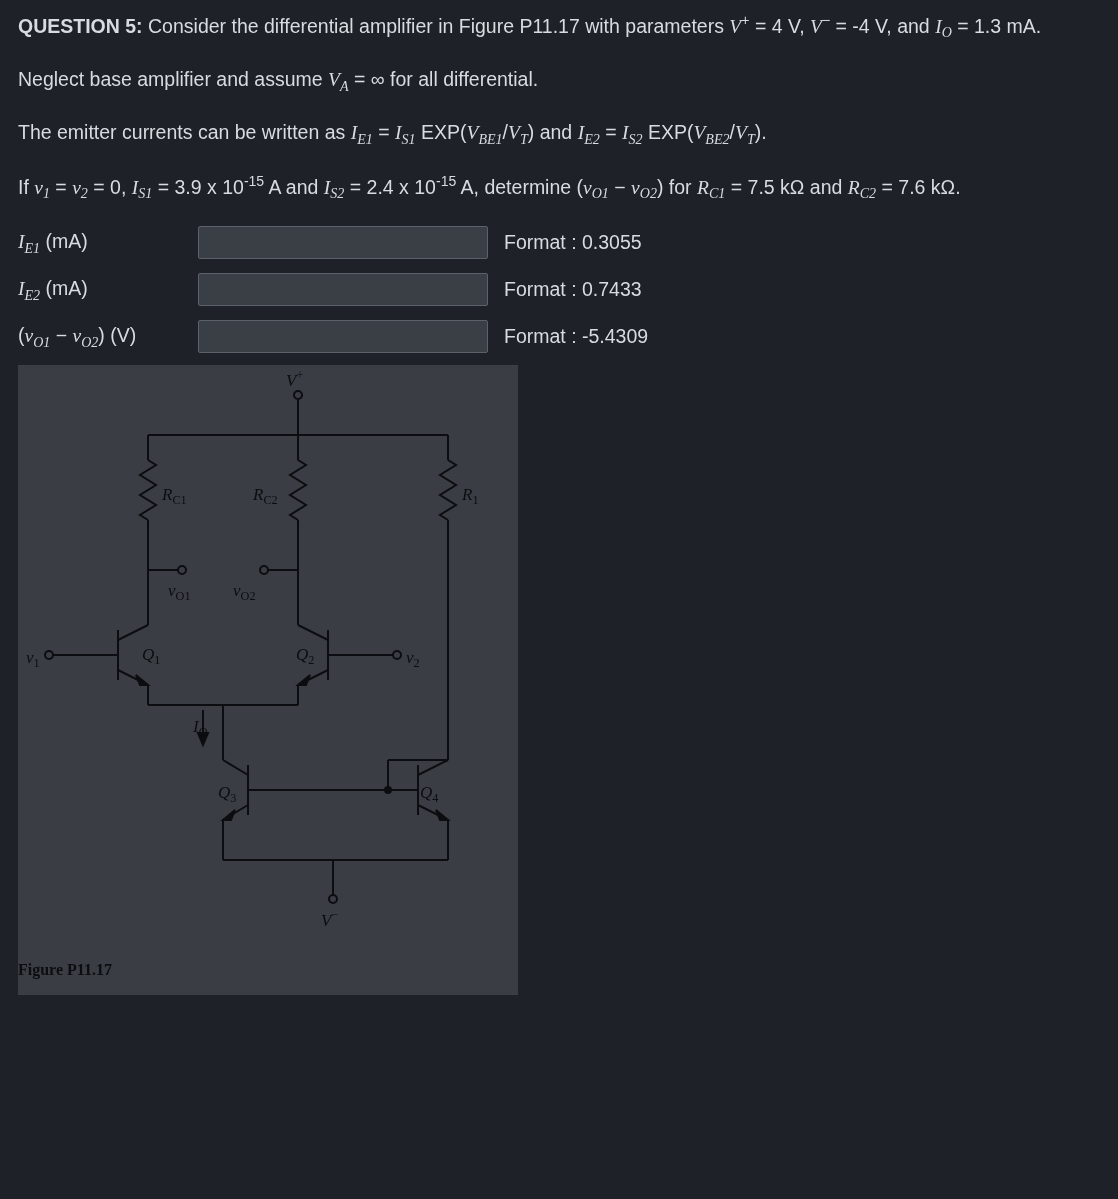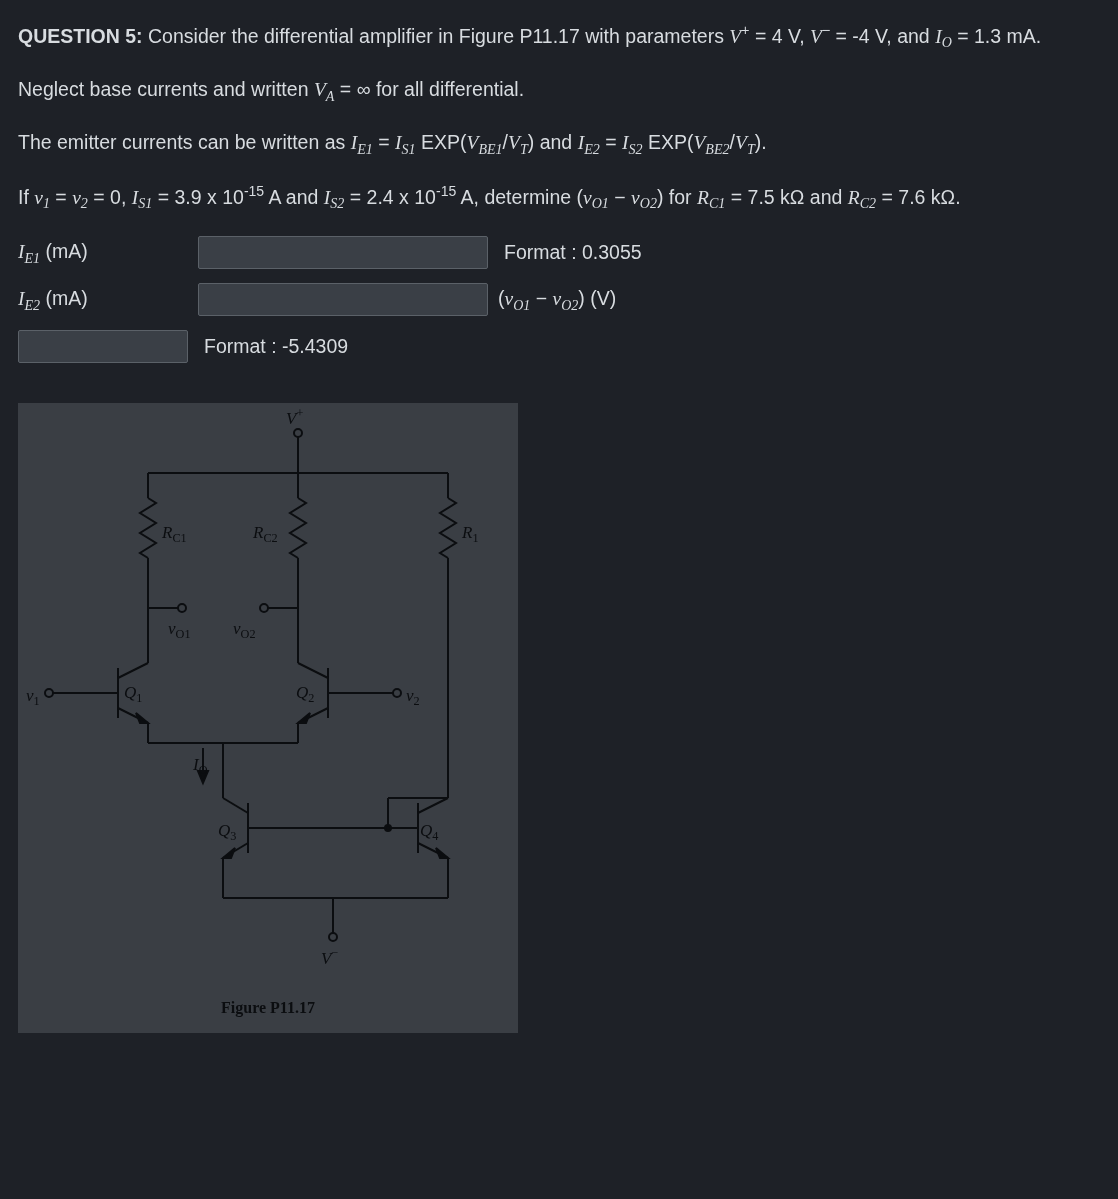--- a/index.html
+++ b/index.html
@@ -1,60 +1,61 @@
 <!DOCTYPE html>
 <html><head>
 <meta charset="utf-8">
 <style>
   html,body{margin:0;padding:0;background:#1e2127;color:#d8dce0;font-family:Arial,Helvetica,sans-serif}
-  .page{padding:20px 18px 24px 18px;width:1082px;box-sizing:content-box;font-size:19.5px;line-height:1.45}
+  .page{padding:10px 18px 24px 18px;width:1082px;box-sizing:content-box;font-size:19.5px;line-height:1.45}
   .para{margin:0 0 22px 0}
   .bold{font-weight:bold}
   .it{font-style:italic;font-family:'Times New Roman',serif}
   sub{font-size:0.72em;font-style:italic;font-family:'Times New Roman',serif}
   sup{font-size:0.72em}
-  .answers{display:grid;grid-template-columns:170px 290px auto;column-gap:10px;row-gap:14px;align-items:center;margin-top:8px;margin-bottom:40px}
+  .answers{display:grid;grid-template-columns:170px 290px auto;column-gap:10px;row-gap:14px;align-items:center;margin-top:8px;margin-bottom:12px}
   .lbl{white-space:nowrap}
   input.ans{width:100%;height:33px;background:#3a3f46;border:1px solid #5b6168;color:#d8dce0;font-size:17px;padding:2px 6px;box-sizing:border-box;border-radius:2px}
   .fmt{padding-left:6px}
   
   .figwrap{width:500px;height:630px;background:#3a3e44;position:relative;font-family:'Times New Roman',serif}
   .figwrap svg{position:absolute;top:0;left:0}
   .flabel{position:absolute;color:#0b0d10;font-style:italic;font-size:17px;white-space:nowrap}
   .flabel sub{font-family:'Times New Roman',serif;font-style:normal}
-  .caption{position:absolute;bottom:14px;width:100%;text-align:center;color:#0b0d10;font-weight:bold;font-style:normal;font-size:16px}
+  .caption{position:absolute;bottom:14px;width:100%;text-align:left;color:#0b0d10;font-weight:bold;font-style:normal;font-size:16px}
 </style>
 </head>
 <body>
 
 <div class="page">
 
   <p class="para">
     <span class="bold">QUESTION 5:</span><span> Consider the differential amplifier in Figure P11.17 with parameters </span><span class="it">V</span><sup>+</sup><span> = 4 V, </span><span class="it">V</span><sup>−</sup><span> = -4 V, and </span><span class="it">I</span><sub>O</sub><span> = 1.3 mA.</span>
   </p>
 
   <p class="para">
-    <span>Neglect base currents and written </span><span class="it">V</span><sub>A</sub><span> = ∞ for all differential.</span>
+    <span>Neglect base amplifier and assume </span><span class="it">V</span><sub>A</sub><span> = ∞ for all differential.</span>
   </p>
 
   <p class="para">
     <span>The emitter currents can be written as </span><span class="it">I</span><sub>E1</sub><span> = </span><span class="it">I</span><sub>S1</sub><span> EXP(</span><span class="it">V</span><sub>BE1</sub><span>/</span><span class="it">V</span><sub>T</sub><span>) and </span><span class="it">I</span><sub>E2</sub><span> = </span><span class="it">I</span><sub>S2</sub><span> EXP(</span><span class="it">V</span><sub>BE2</sub><span>/</span><span class="it">V</span><sub>T</sub><span>).</span>
   </p>
 
   <p class="para">
     <span>If </span><span class="it">v</span><sub>1</sub><span> = </span><span class="it">v</span><sub>2</sub><span> = 0, </span><span class="it">I</span><sub>S1</sub><span> = 3.9 x 10</span><sup>-15</sup><span> A and </span><span class="it">I</span><sub>S2</sub><span> = 2.4 x 10</span><sup>-15</sup><span> A, determine (</span><span class="it">v</span><sub>O1</sub><span> − </span><span class="it">v</span><sub>O2</sub><span>) for </span><span class="it">R</span><sub>C1</sub><span> = 7.5 kΩ and </span><span class="it">R</span><sub>C2</sub><span> = 7.6 kΩ.</span>
   </p>
 
   <div class="answers">
     <div class="lbl"><span class="it">I</span><sub>E1</sub><span> (mA)</span></div>
     <input class="ans" type="text" style="">
     <div class="fmt">Format : 0.3055</div>
 
     <div class="lbl"><span class="it">I</span><sub>E2</sub><span> (mA)</span></div>
     <input class="ans" type="text" style="">
+    <div class="fmt">Format : 0.7433</div>
 
     <div class="lbl"><span>(</span><span class="it">v</span><sub>O1</sub><span> − </span><span class="it">v</span><sub>O2</sub><span>) (V)</span></div>
     <input class="ans" type="text" style="">
     <div class="fmt">Format : -5.4309</div>
   </div>
 
   <div class="figwrap">
     <svg viewBox="0 0 500 630" width="500" height="630">
       <g stroke="#0b0d10" stroke-width="2" fill="none">
 
@@ -127,21 +128,21 @@
     </svg>
 
     <div class="flabel" style="left:268px;top:2px"><span>V</span><sup style="font-style:normal">+</sup></div>
     <div class="flabel" style="left:144px;top:118px"><span>R</span><sub>C1</sub></div>
     <div class="flabel" style="left:235px;top:118px"><span>R</span><sub>C2</sub></div>
     <div class="flabel" style="left:444px;top:118px"><span>R</span><sub>1</sub></div>
     <div class="flabel" style="left:150px;top:214px"><span>v</span><sub>O1</sub></div>
     <div class="flabel" style="left:215px;top:214px"><span>v</span><sub>O2</sub></div>
     <div class="flabel" style="left:8px;top:281px"><span>v</span><sub>1</sub></div>
     <div class="flabel" style="left:388px;top:281px"><span>v</span><sub>2</sub></div>
-    <div class="flabel" style="left:106px;top:278px"><span>Q</span><sub>1</sub></div>
+    <div class="flabel" style="left:124px;top:278px"><span>Q</span><sub>1</sub></div>
     <div class="flabel" style="left:278px;top:278px"><span>Q</span><sub>2</sub></div>
     <div class="flabel" style="left:175px;top:350px"><span>I</span><sub>O</sub></div>
     <div class="flabel" style="left:200px;top:416px"><span>Q</span><sub>3</sub></div>
     <div class="flabel" style="left:402px;top:416px"><span>Q</span><sub>4</sub></div>
     <div class="flabel" style="left:303px;top:542px"><span>V</span><sup style="font-style:normal">−</sup></div>
     <div class="caption">Figure P11.17</div>
   </div>
 
 </div>
 

